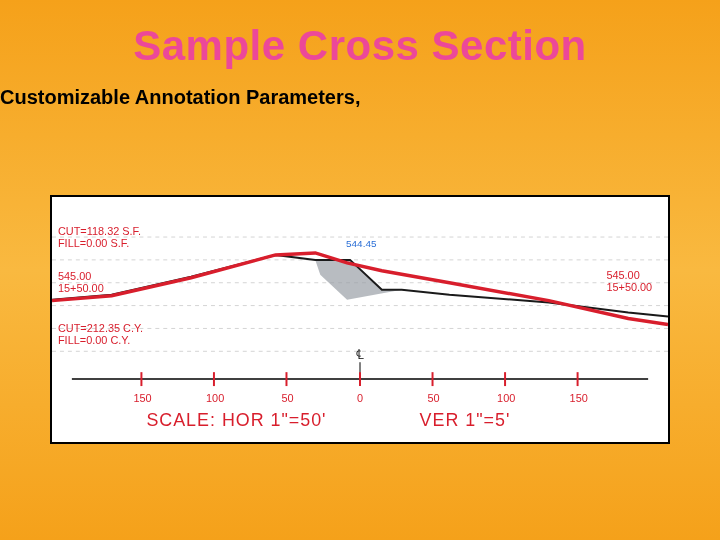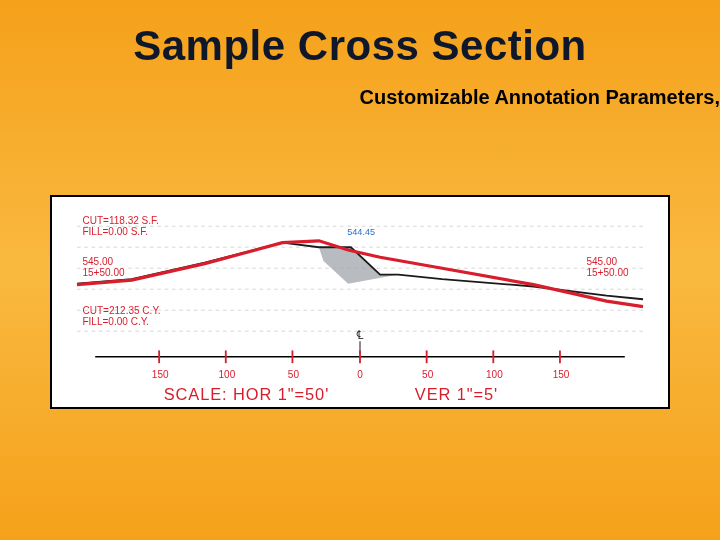--- a/index.html
+++ b/index.html
@@ -4,39 +4,39 @@
 <style>
   * { margin: 0; padding: 0; box-sizing: border-box; }
   html, body { width: 720px; height: 540px; overflow: hidden; }
   body {
     background: linear-gradient(180deg, #f5a11a 0%, #f9b940 50%, #f5a11a 100%);
     font-family: Arial, Helvetica, sans-serif;
   }
   .title {
     font-size: 42px;
     font-weight: bold;
-    color: #0f172a;
+    color: #ec4899;
     text-align: center;
     padding-top: 22px;
     letter-spacing: 0.5px;
   }
   .subtitle {
     font-size: 20px;
     font-weight: bold;
     color: #000;
-    text-align: right;
+    text-align: left;
     margin-top: 14px;
     line-height: 1.35;
   }
   .chart-wrap {
     position: absolute;
     left: 50px;
     top: 195px;
     width: 620px;
-    height: 214px;
+    height: 249px;
     background: #fff;
     border: 2px solid #000;
   }
   .chart-svg { width: 100%; height: 100%; display: block; }
   .grid-line { stroke: #000; stroke-width: 0.5; stroke-dasharray: 4 4; opacity: 0.35; }
   .red-text { fill: #d81e2c; font-family: Arial, sans-serif; font-size: 11px; }
   .red-text-lg { fill: #d81e2c; font-family: Arial, sans-serif; font-size: 18px; letter-spacing: 1px; }
   .blue-text { fill: #2b6fd6; font-family: Arial, sans-serif; font-size: 10px; }
   .tick { stroke: #d81e2c; stroke-width: 2; }
   .baseline { stroke: #000; stroke-width: 1.5; }

